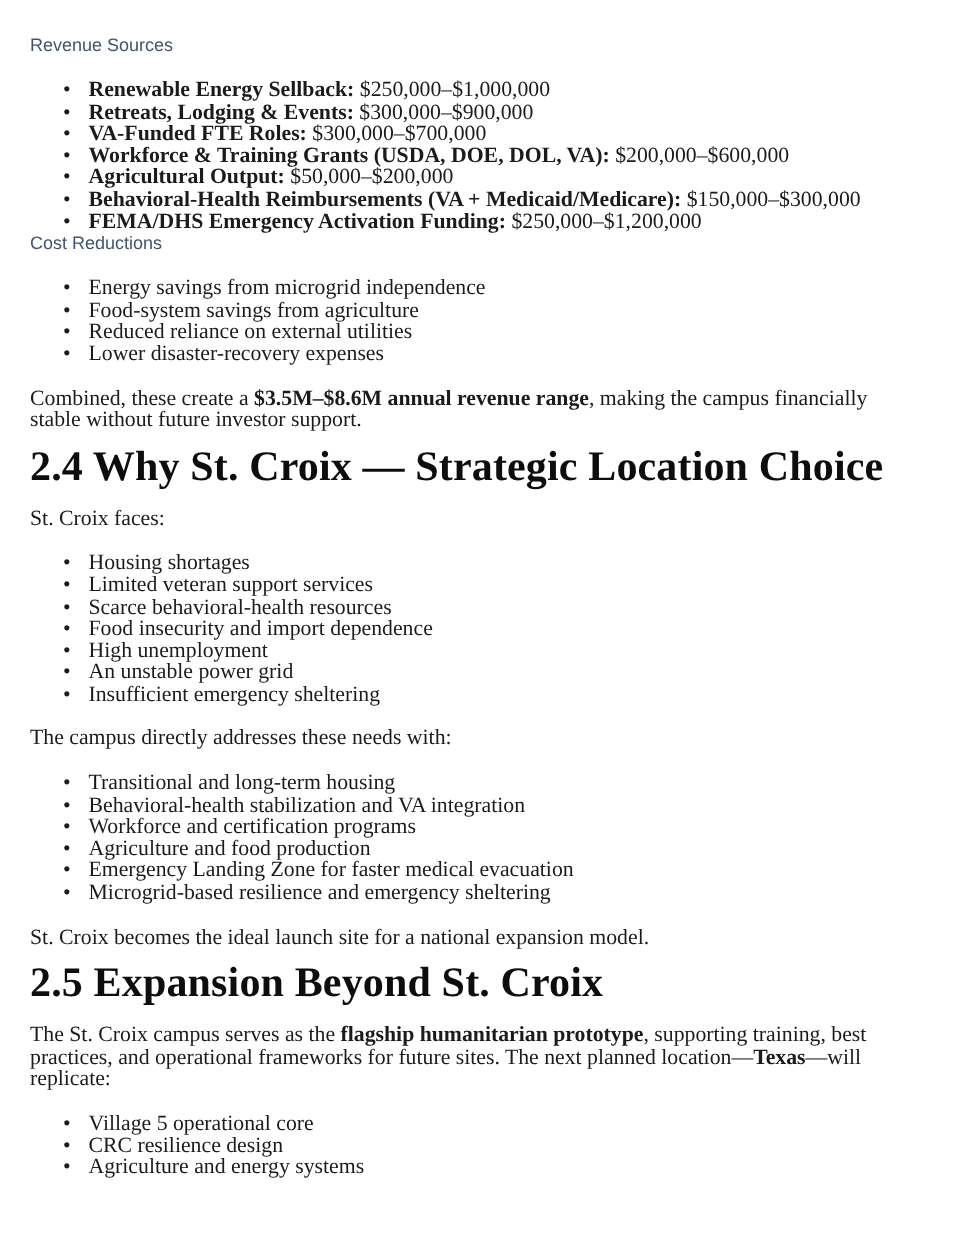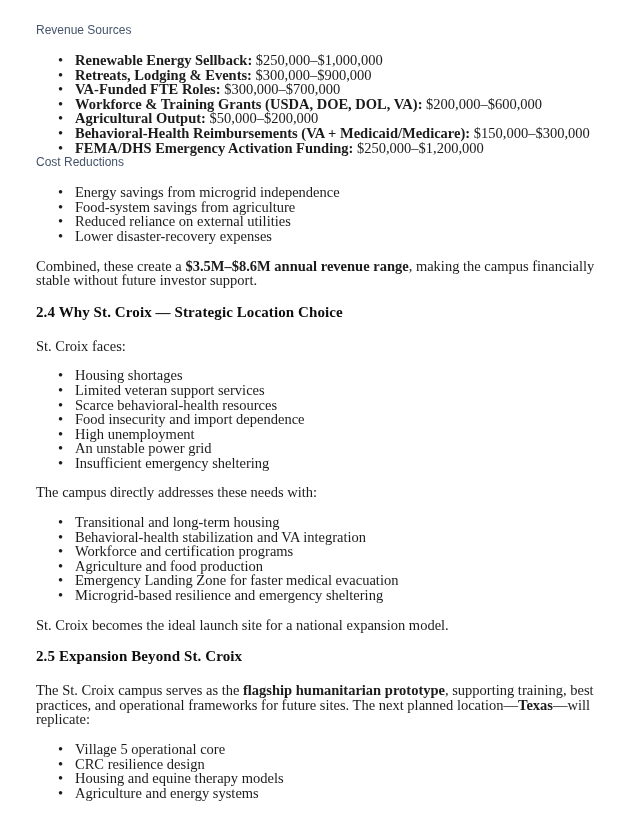--- a/index.html
+++ b/index.html
@@ -6,40 +6,40 @@
     margin: 0;
     padding: 0;
     background: #ffffff;
   }
   .page {
     position: relative;
     width: 640px;
     height: 828px;
     box-sizing: border-box;
     background: #ffffff;
-    padding: 23px 36px 0 36px;
+    padding: 23px 36px 0 20px;
     font-family: "Liberation Serif", "DejaVu Serif", serif;
     font-size: 14.5px;
     line-height: 14.6px;
     color: #1b1b1b;
     overflow: hidden;
   }
   .sub-heading {
     font-family: "Liberation Sans", "DejaVu Sans", sans-serif;
     font-size: 12px;
     line-height: 15px;
     font-weight: 400;
     color: #44546A;
     margin: 0;
   }
   .sub-heading.gap-above {
   }
   .section-heading {
     font-family: "Liberation Serif", "DejaVu Serif", serif;
-    font-size: 15px;
+    font-size: 28px;
     line-height: 24px;
     font-weight: bold;
     color: #0d0d0d;
     margin: 12px 0 0 0;
     letter-spacing: 0.1px;
   }
   .body-para {
     margin: 15px 0 0 0;
   }
   .bullet-list {
@@ -114,17 +114,16 @@
 
   <p class="body-para">St. Croix becomes the ideal launch site for a national expansion model.</p>
 
   <h2 class="section-heading">2.5 Expansion Beyond St. Croix</h2>
 
   <p class="body-para"><span>The St. Croix campus serves as the </span><b>flagship humanitarian prototype</b><span>, supporting training, best practices, and operational frameworks for future sites. The next planned location—</span><b>Texas</b><span>—will replicate:</span></p>
 
   <ul class="bullet-list">
       <li>Village 5 operational core</li>
       <li>CRC resilience design</li>
-      <li>Housing and equine therapy models</li>
       <li>Agriculture and energy systems</li>
     </ul>
 
 </div>
 
 </body></html>

